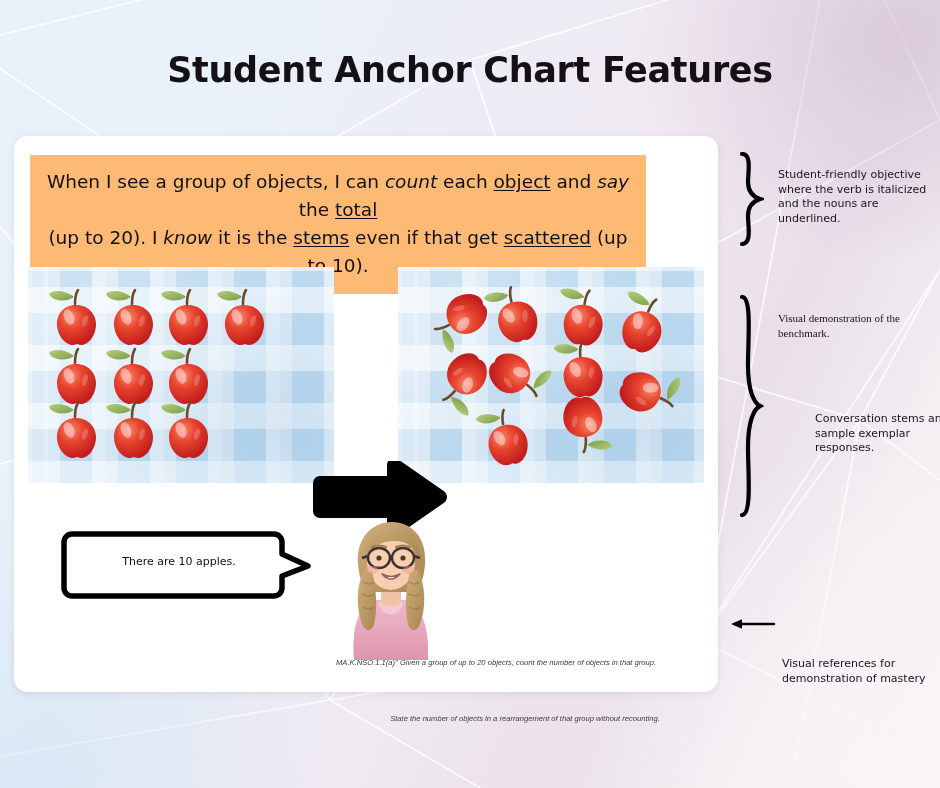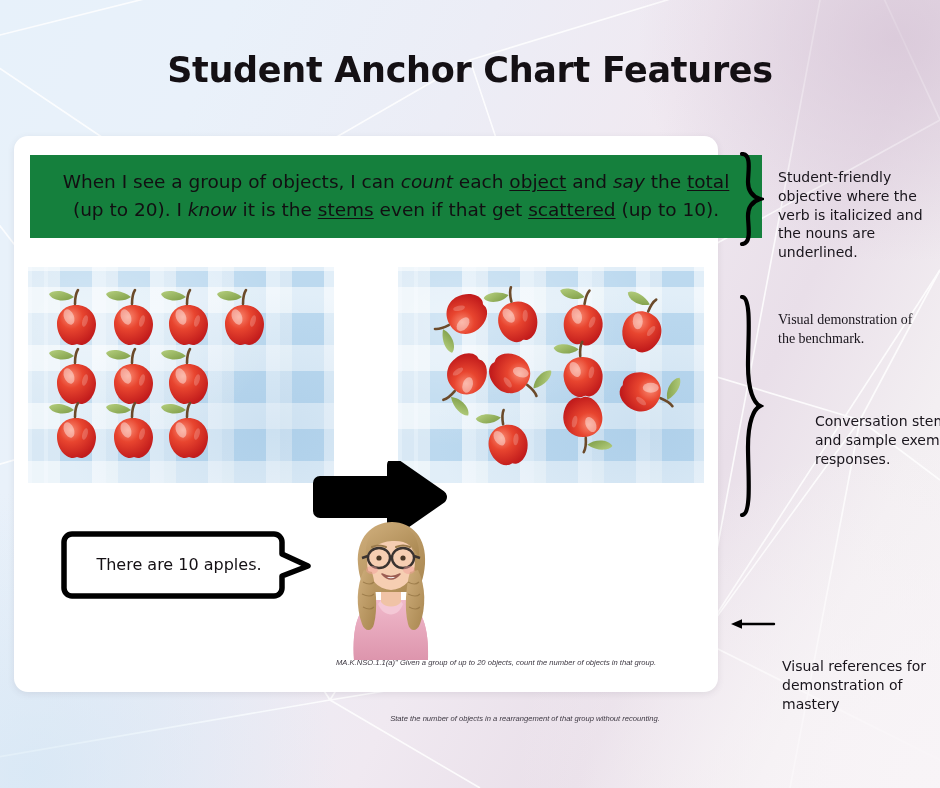--- a/index.html
+++ b/index.html
@@ -76,22 +76,22 @@
     background: #ffffff;
     border-radius: 14px;
     box-shadow: 0 2px 7px rgba(70,60,80,0.10);
   }
 
   
   #objective-banner {
     position: absolute;
     left: 16px;
     top: 19px;
-    width: 732px;
-    background: #15803d;
+    width: 616px;
+    background: #fdba74;
     padding: 13px 10px 14px 10px;
     box-sizing: border-box;
     text-align: center;
     font-size: 18.5px;
     line-height: 1.52;
     color: #120f12;
     font-family: "DejaVu Sans", sans-serif;
   }
   #objective-banner em { font-style: italic; }
   #objective-banner u  { text-decoration: underline; text-underline-offset: 2px; }
@@ -144,21 +144,21 @@
   }
 
   
   .speech-bubble {
     position: absolute;
   }
   .speech-bubble .bubble-text {
     position: absolute;
     left: 0; right: 0;
     text-align: center;
-    font-size: 16px;
+    font-size: 11px;
     color: #141014;
     font-family: "DejaVu Sans", sans-serif;
   }
   #bubble-left  { left: 44px; top: 390px; width: 258px; height: 78px; }
   #bubble-left .bubble-text  { top: 29px; left: 18px; right: 34px; }
   #bubble-right { left: 410px; top: 386px; width: 272px; height: 78px; }
   #bubble-right .bubble-text { top: 28px; left: 42px; right: 16px; }
   #bubble-right b { font-weight: bold; }
 
   
@@ -191,21 +191,21 @@
     font-style: italic;
     text-align: center;
     font-family: "Liberation Sans", sans-serif;
   }
   #standard-footer .line1 { text-align: left; }
   #standard-footer .line2 { text-align: center; margin-top: 44px; }
 
   
   .annotation-text {
     position: absolute;
-    font-size: 14px;
+    font-size: 11px;
     line-height: 1.34;
     color: #19151c;
     font-family: "DejaVu Sans", sans-serif;
     width: 152px;
   }
   #annotation-objective   { left: 778px; top: 168px; }
   #annotation-visual-demo { left: 778px; top: 311px; font-family: Liberation Serif, serif; }
   #annotation-convo       { left: 815px; top: 376px; margin-top: 36px; }
   #annotation-mastery     { left: 782px; top: 611px; margin-top: 46px; }
 

